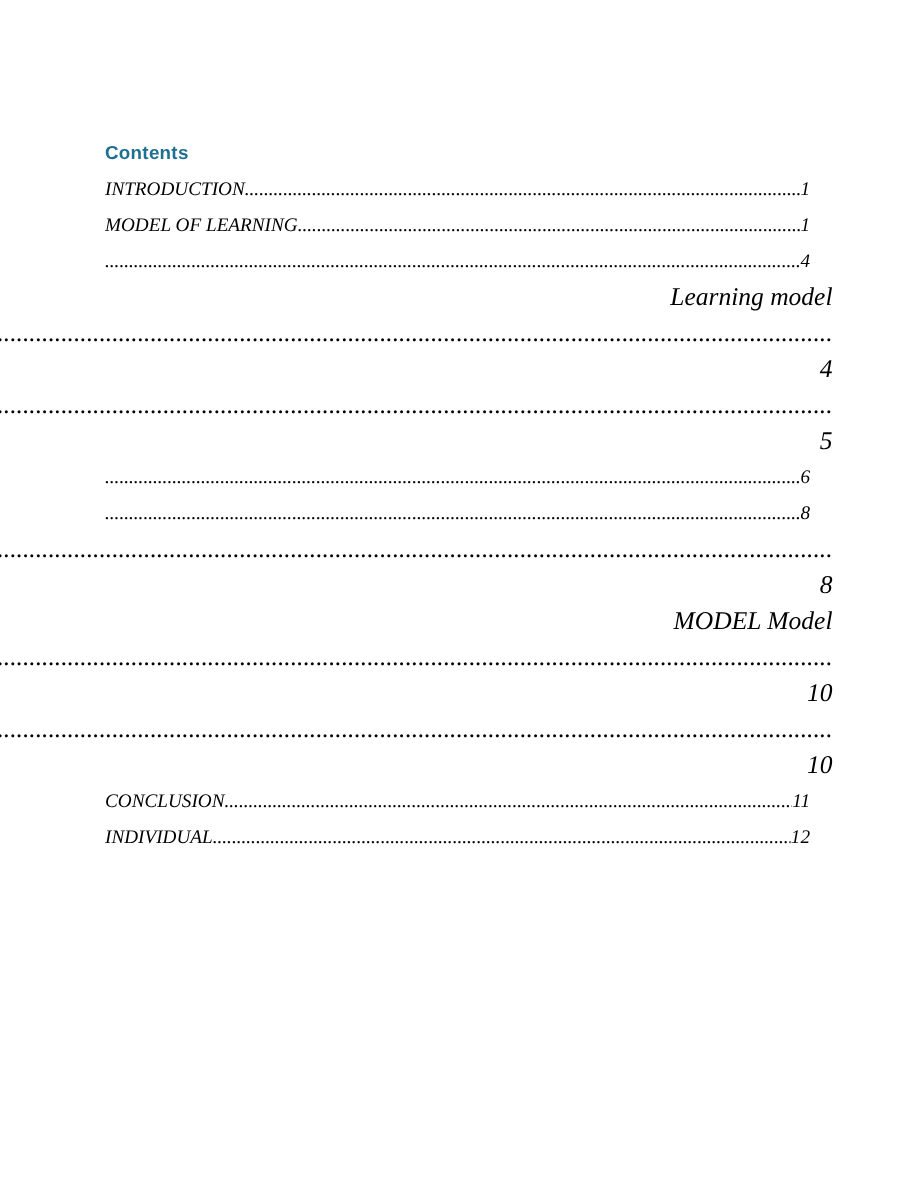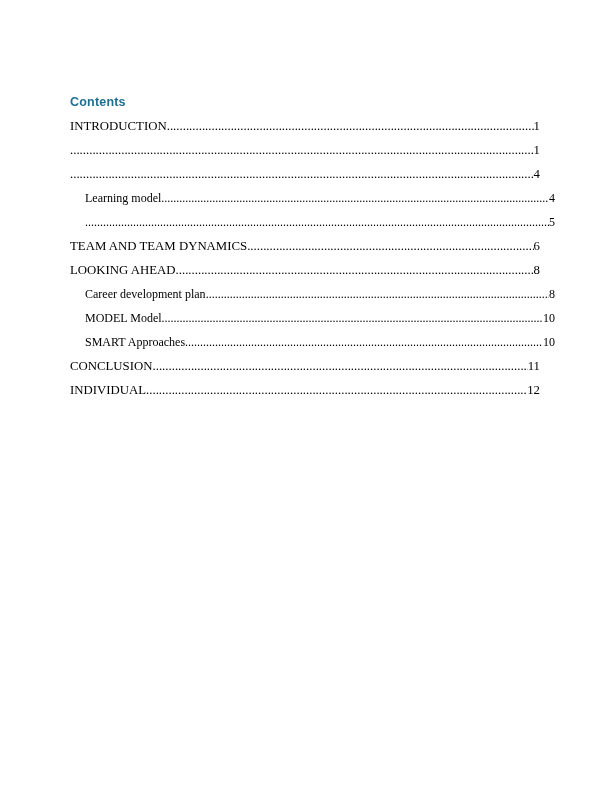--- a/index.html
+++ b/index.html
@@ -43,28 +43,30 @@
     padding: 0;
     list-style: none;
   }
   .toc-entry {
     display: flex;
     align-items: flex-end;
     width: 100%;
     line-height: 24px;
     white-space: nowrap;
     font-size: 12.6px;
+    font-style: italic;
   }
   .toc-entry.level-1 {
     font-size: 12.8px;
     padding-left: 0;
   }
   .toc-entry.level-2 {
-    font-size: 12px;
+    font-size: 17px;
     padding-left: 15px;
+    flex-direction: column;
   }
   .toc-title {
     flex: 0 0 auto;
   }
   .toc-dots {
     flex: 1 1 auto;
     overflow: hidden;
     white-space: nowrap;
     margin: 0 0px 0 0;
     letter-spacing: 0px;
@@ -81,58 +83,55 @@
 <div class="page">
   <div class="toc-wrap">
     <div class="toc-heading">Contents</div>
     <ul class="toc-list" id="toc-list">
         <li class="toc-entry level-1">
           <span class="toc-title">INTRODUCTION</span>
           <span class="toc-dots">........................................................................................................................................................................................................</span>
           <span class="toc-page">1</span>
         </li>
         <li class="toc-entry level-1">
+          <span class="toc-title">MODEL OF LEARNING</span>
           <span class="toc-dots">........................................................................................................................................................................................................</span>
           <span class="toc-page">1</span>
         </li>
         <li class="toc-entry level-1">
           <span class="toc-dots">........................................................................................................................................................................................................</span>
           <span class="toc-page">4</span>
         </li>
         <li class="toc-entry level-2">
           <span class="toc-title">Learning model</span>
           <span class="toc-dots">........................................................................................................................................................................................................</span>
           <span class="toc-page">4</span>
         </li>
         <li class="toc-entry level-2">
           <span class="toc-dots">........................................................................................................................................................................................................</span>
           <span class="toc-page">5</span>
         </li>
         <li class="toc-entry level-1">
-          <span class="toc-title">TEAM AND TEAM DYNAMICS</span>
           <span class="toc-dots">........................................................................................................................................................................................................</span>
           <span class="toc-page">6</span>
         </li>
         <li class="toc-entry level-1">
-          <span class="toc-title">LOOKING AHEAD</span>
           <span class="toc-dots">........................................................................................................................................................................................................</span>
           <span class="toc-page">8</span>
         </li>
         <li class="toc-entry level-2">
-          <span class="toc-title">Career development plan</span>
           <span class="toc-dots">........................................................................................................................................................................................................</span>
           <span class="toc-page">8</span>
         </li>
         <li class="toc-entry level-2">
           <span class="toc-title">MODEL Model</span>
           <span class="toc-dots">........................................................................................................................................................................................................</span>
           <span class="toc-page">10</span>
         </li>
         <li class="toc-entry level-2">
-          <span class="toc-title">SMART Approaches</span>
           <span class="toc-dots">........................................................................................................................................................................................................</span>
           <span class="toc-page">10</span>
         </li>
         <li class="toc-entry level-1">
           <span class="toc-title">CONCLUSION</span>
           <span class="toc-dots">........................................................................................................................................................................................................</span>
           <span class="toc-page">11</span>
         </li>
         <li class="toc-entry level-1">
           <span class="toc-title">INDIVIDUAL</span>

